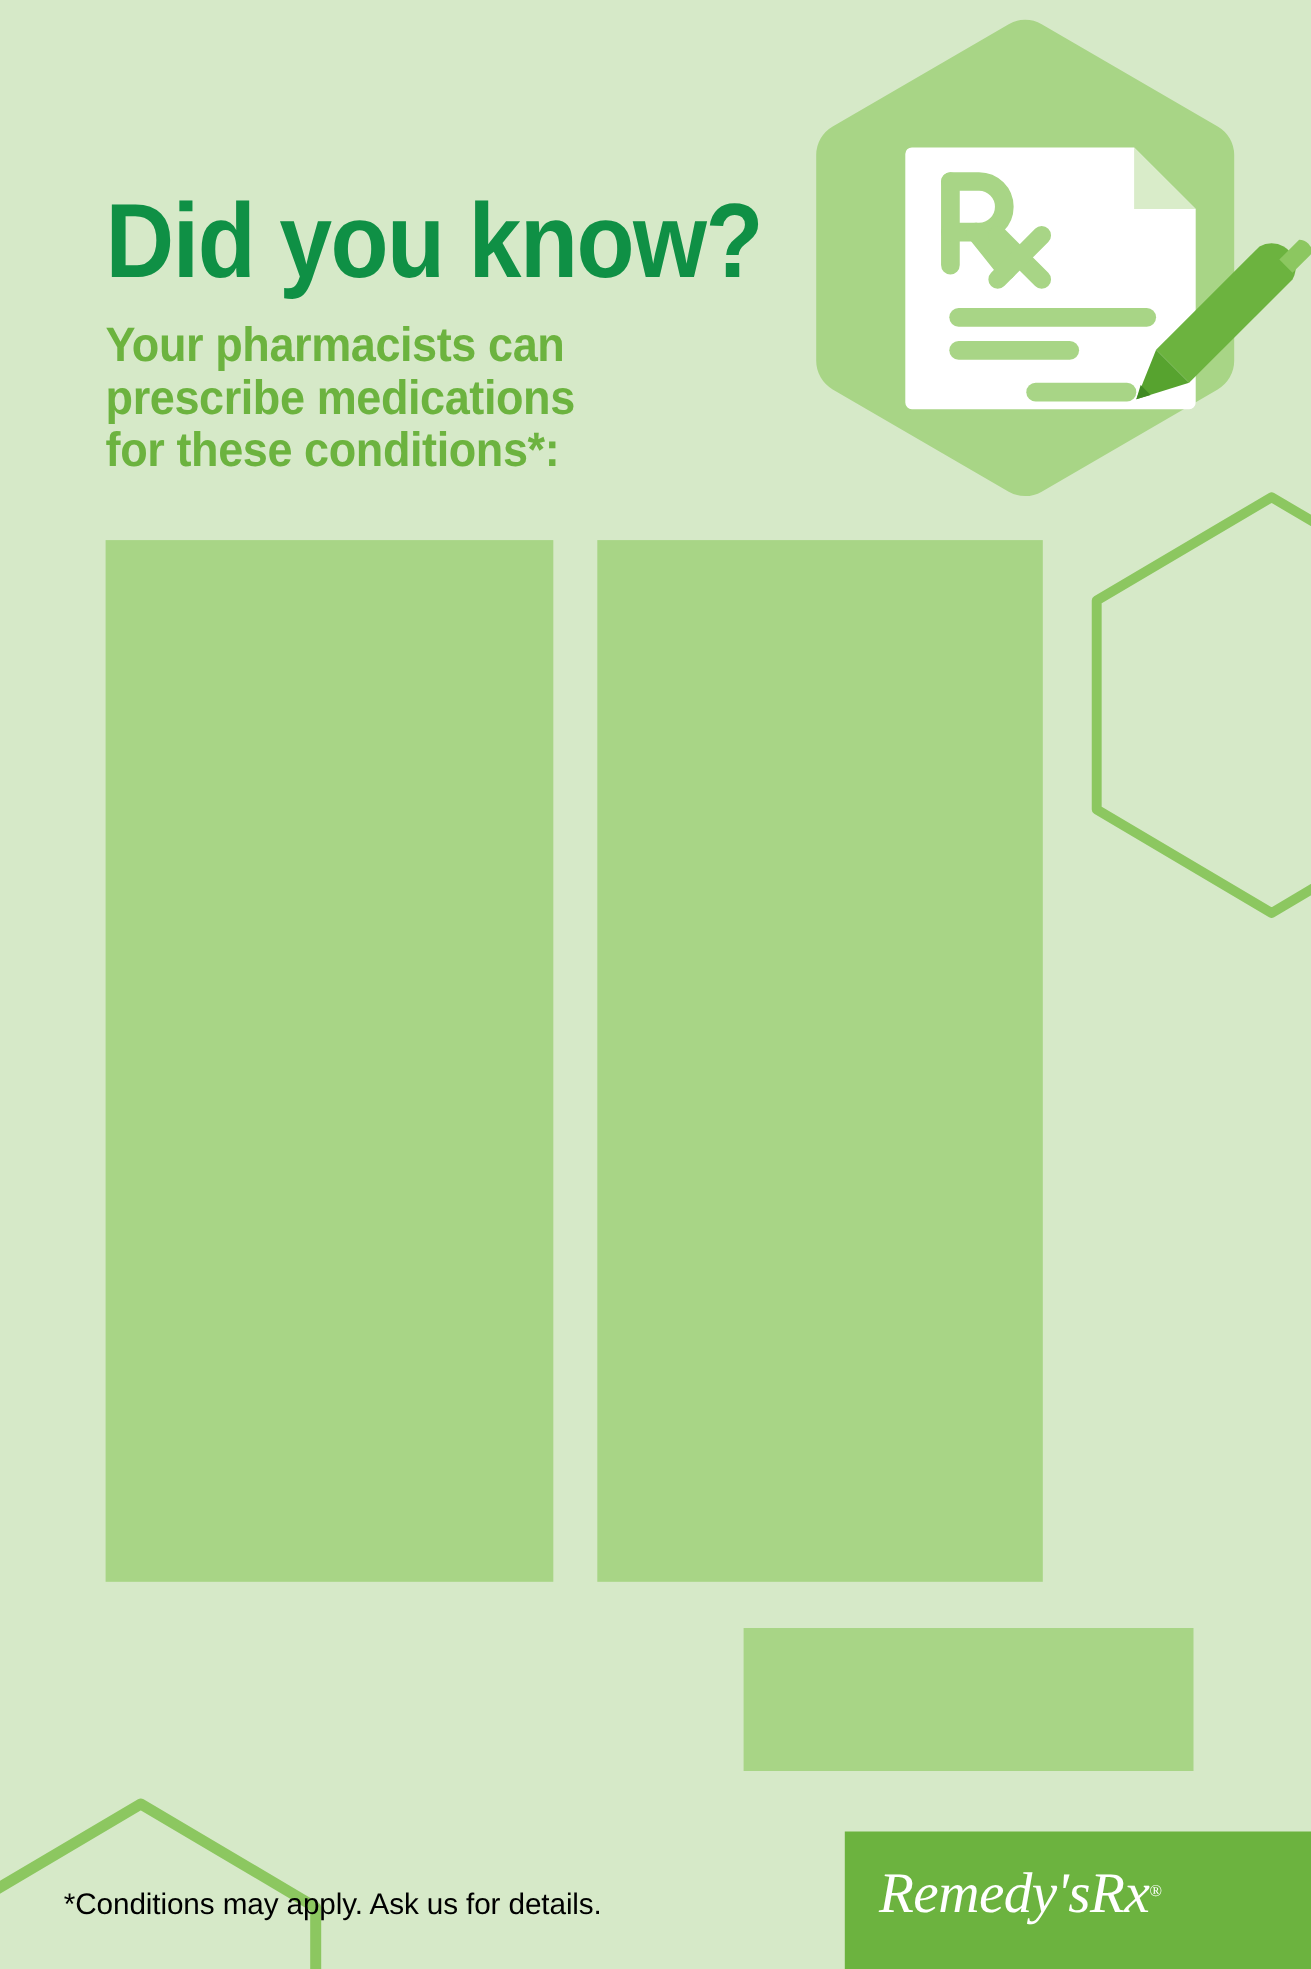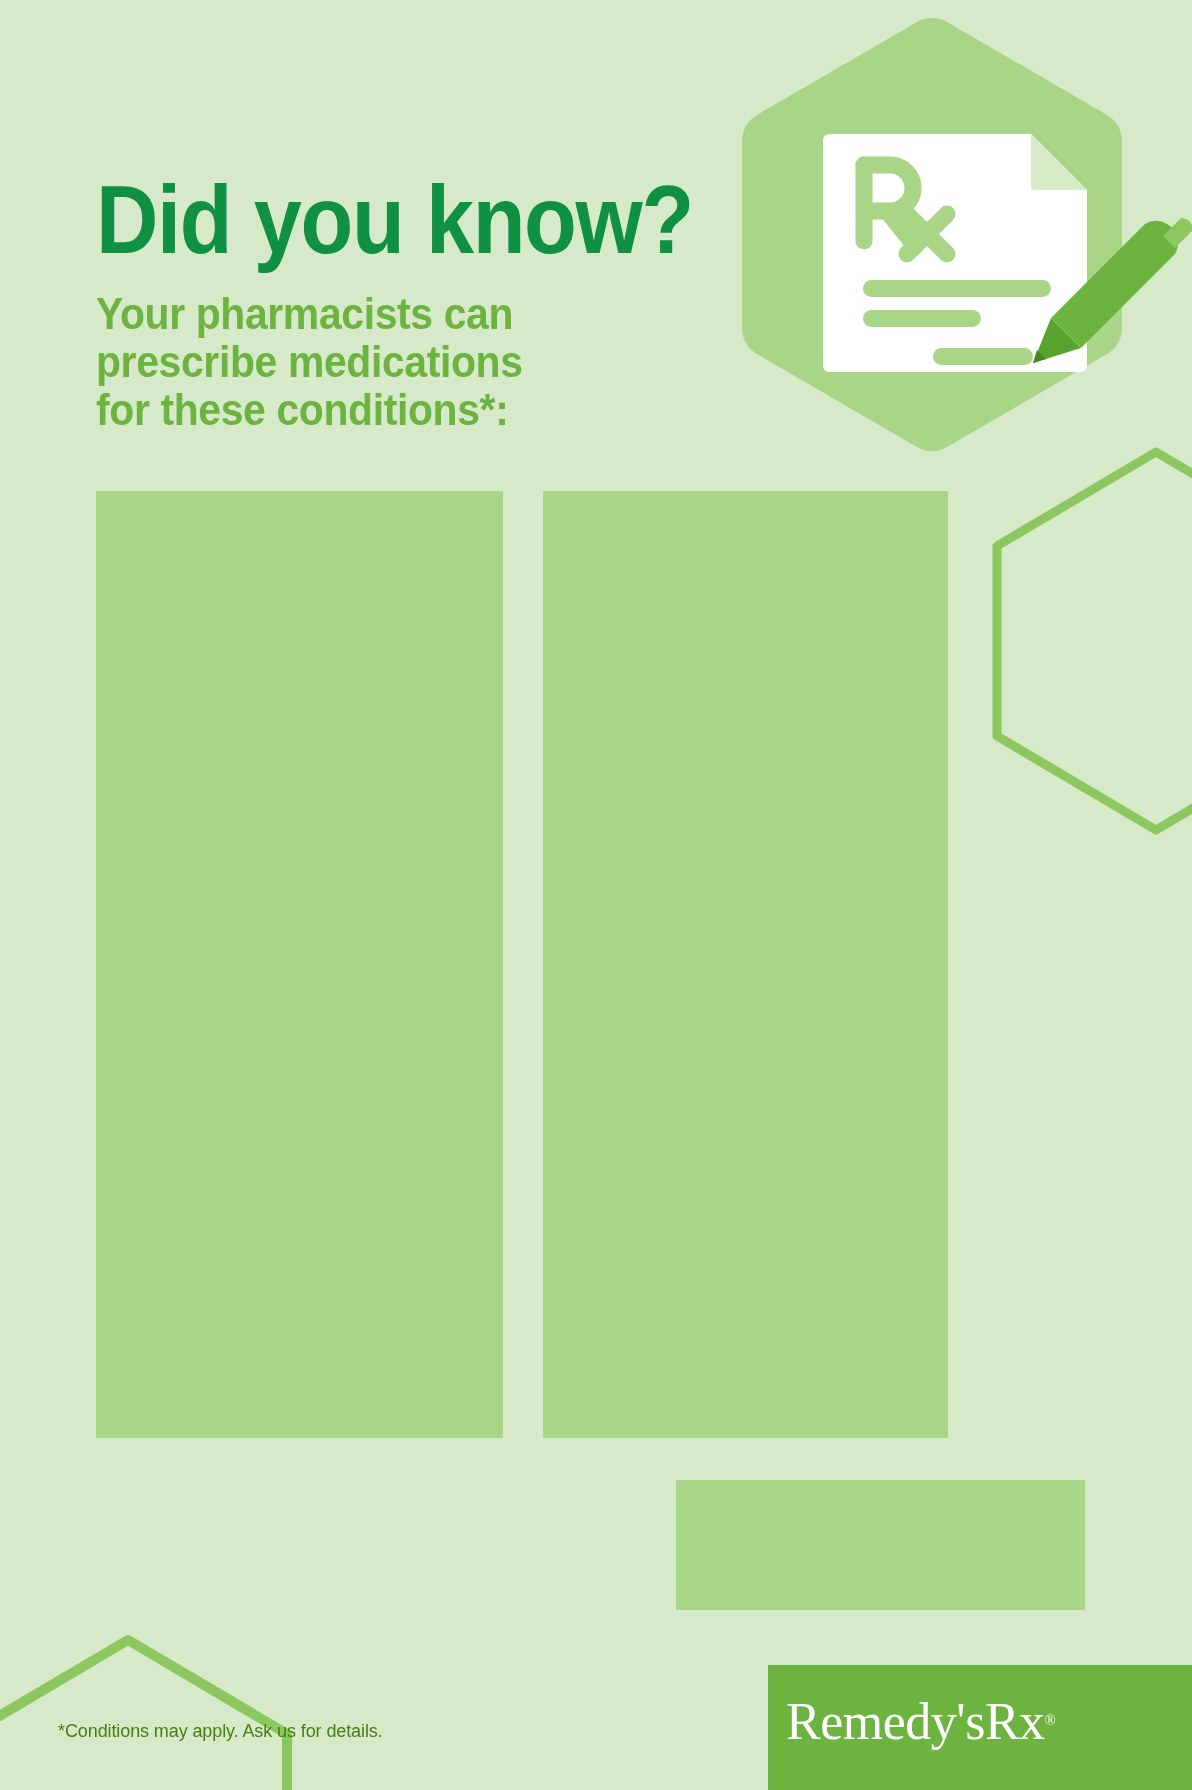--- a/index.html
+++ b/index.html
@@ -72,46 +72,47 @@
     background: #a8d586;
   }
   .panel-left  { left: 96px;  width: 407px; }
   .panel-right { left: 543px; width: 405px; }
 
   
   .footnote {
     position: absolute;
     left: 58px;
     top: 1718px;
-    font-size: 18px;
+    font-size: 27px;
     line-height: 26px;
-    color: #4d7c0f;
+    color: #000000;
     letter-spacing: -0.1px;
     white-space: nowrap;
   }
 
   
   .logo-block {
     position: absolute;
     left: 768px;
     top: 1665px;
     width: 424px;
     height: 125px;
     background: #6cb33f;
   }
   .logo-wordmark {
     position: absolute;
-    left: 18px;
+    left: 31px;
     top: 27px;
     font-family: "Liberation Serif", serif;
     font-size: 52px;
     line-height: 56px;
     color: #ffffff;
     letter-spacing: -0.5px;
     white-space: nowrap;
+    font-style: italic;
   }
   .logo-reg {
     font-size: 15px;
     vertical-align: 14px;
     letter-spacing: 0;
   }
 </style>
 </head>
 <body>
 

